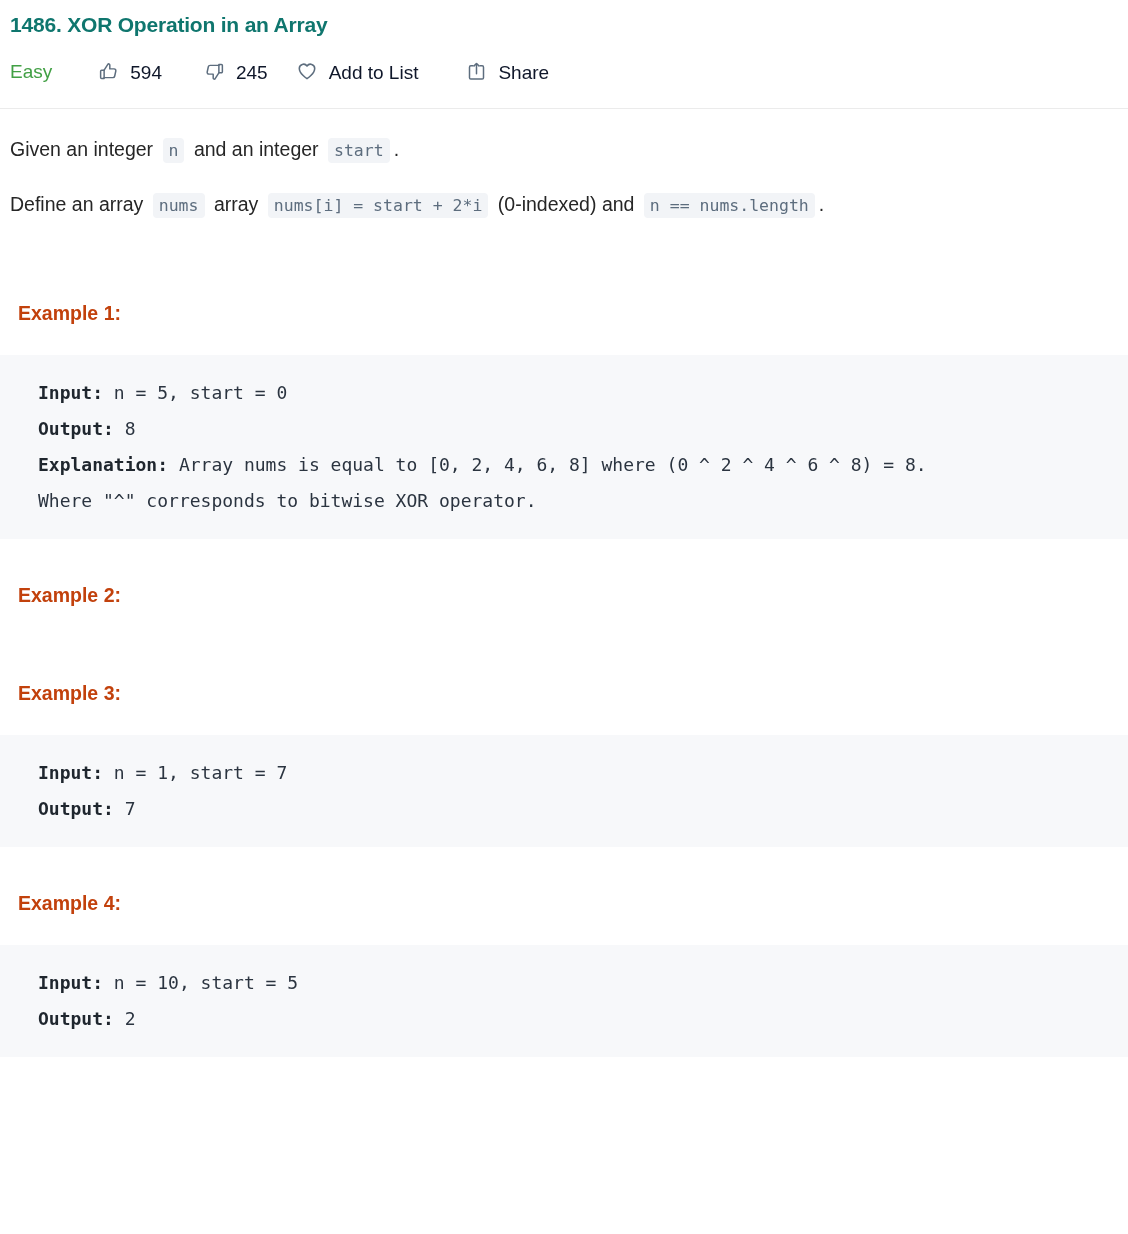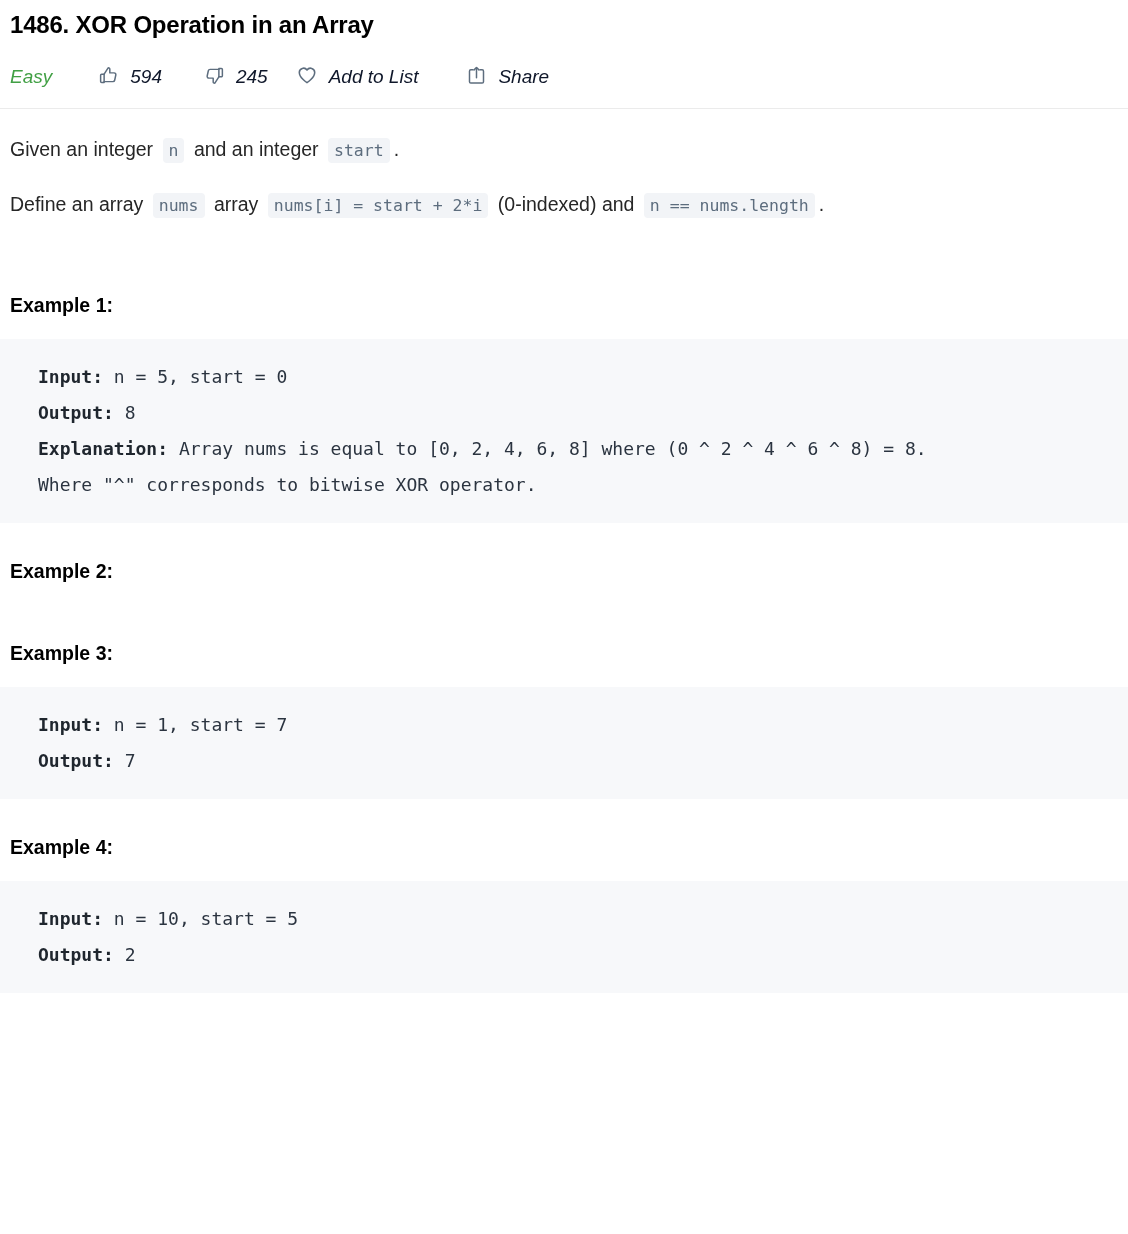--- a/index.html
+++ b/index.html
@@ -16,36 +16,35 @@
     overflow: hidden;
   }
 
   .page {
     width: 1128px;
     padding: 0;
   }
 
   
   .title {
-    font-size: 24px;
+    font-size: 21px;
     font-weight: bold;
-    color: #000000;
+    color: #0f766e;
     letter-spacing: -0.2px;
     padding: 8px 0 0 10px;
     line-height: 34px;
     white-space: nowrap;
   }
 
   
   .meta-row {
     display: flex;
-    align-items: flex-end;
+    align-items: center;
     padding: 14px 0 0 10px;
     height: 44px;
-    font-style: italic;
   }
   .difficulty {
     font-size: 19px;
     color: #42a045;
     margin-right: 46px;
     line-height: 1;
   }
   .meta-item {
     display: flex;
     align-items: center;
@@ -94,23 +93,23 @@
     padding: 3px 6px;
     border-radius: 4px;
     margin: 0 4px;
     white-space: pre;
   }
 
   
   .ex-head {
     font-size: 19.5px;
     font-weight: bold;
-    color: #000000;
+    color: #c2410c;
     padding: 0 1px 0 10px;
-    margin: 0;
+    margin: 8px;
     line-height: 24px;
   }
   .spacer-before-ex1 { height: 74px; }
   .gap-head-to-block { height: 22px; }
   .gap-block-to-head { height: 36px; }
 
   pre.block {
     background: #f7f8fa;
     margin: 0;
     padding: 20px 4px 20px 38px;

